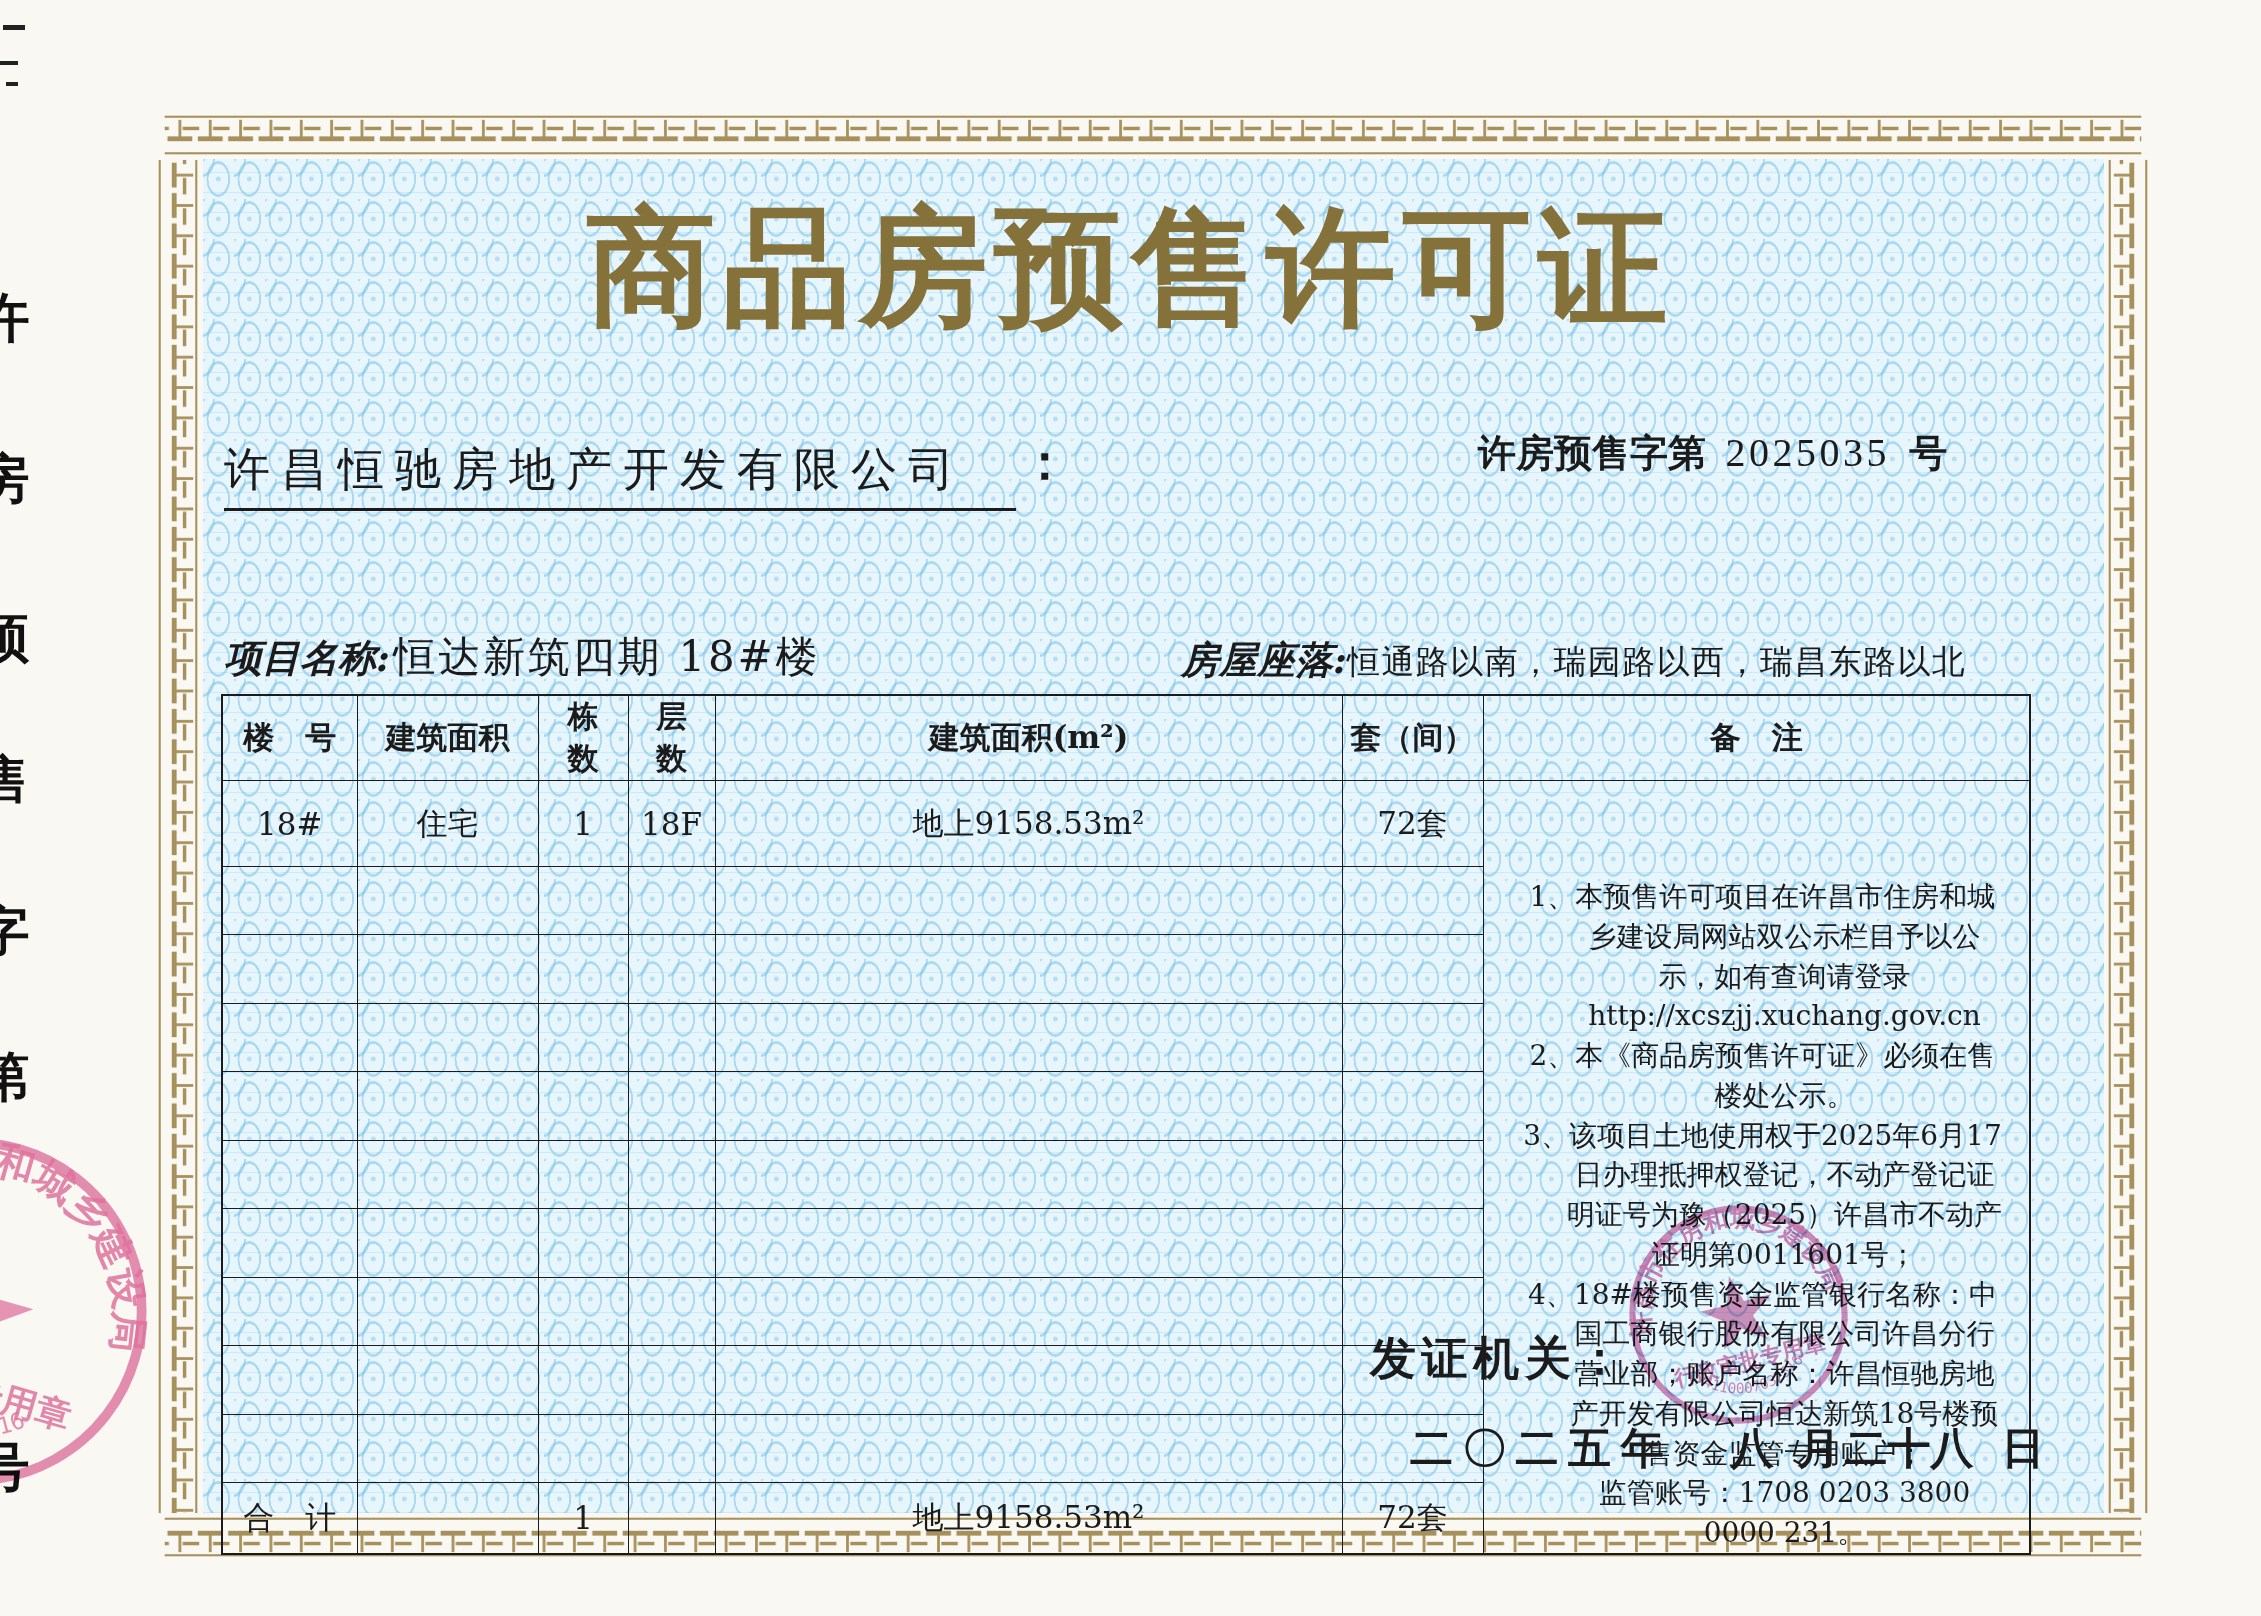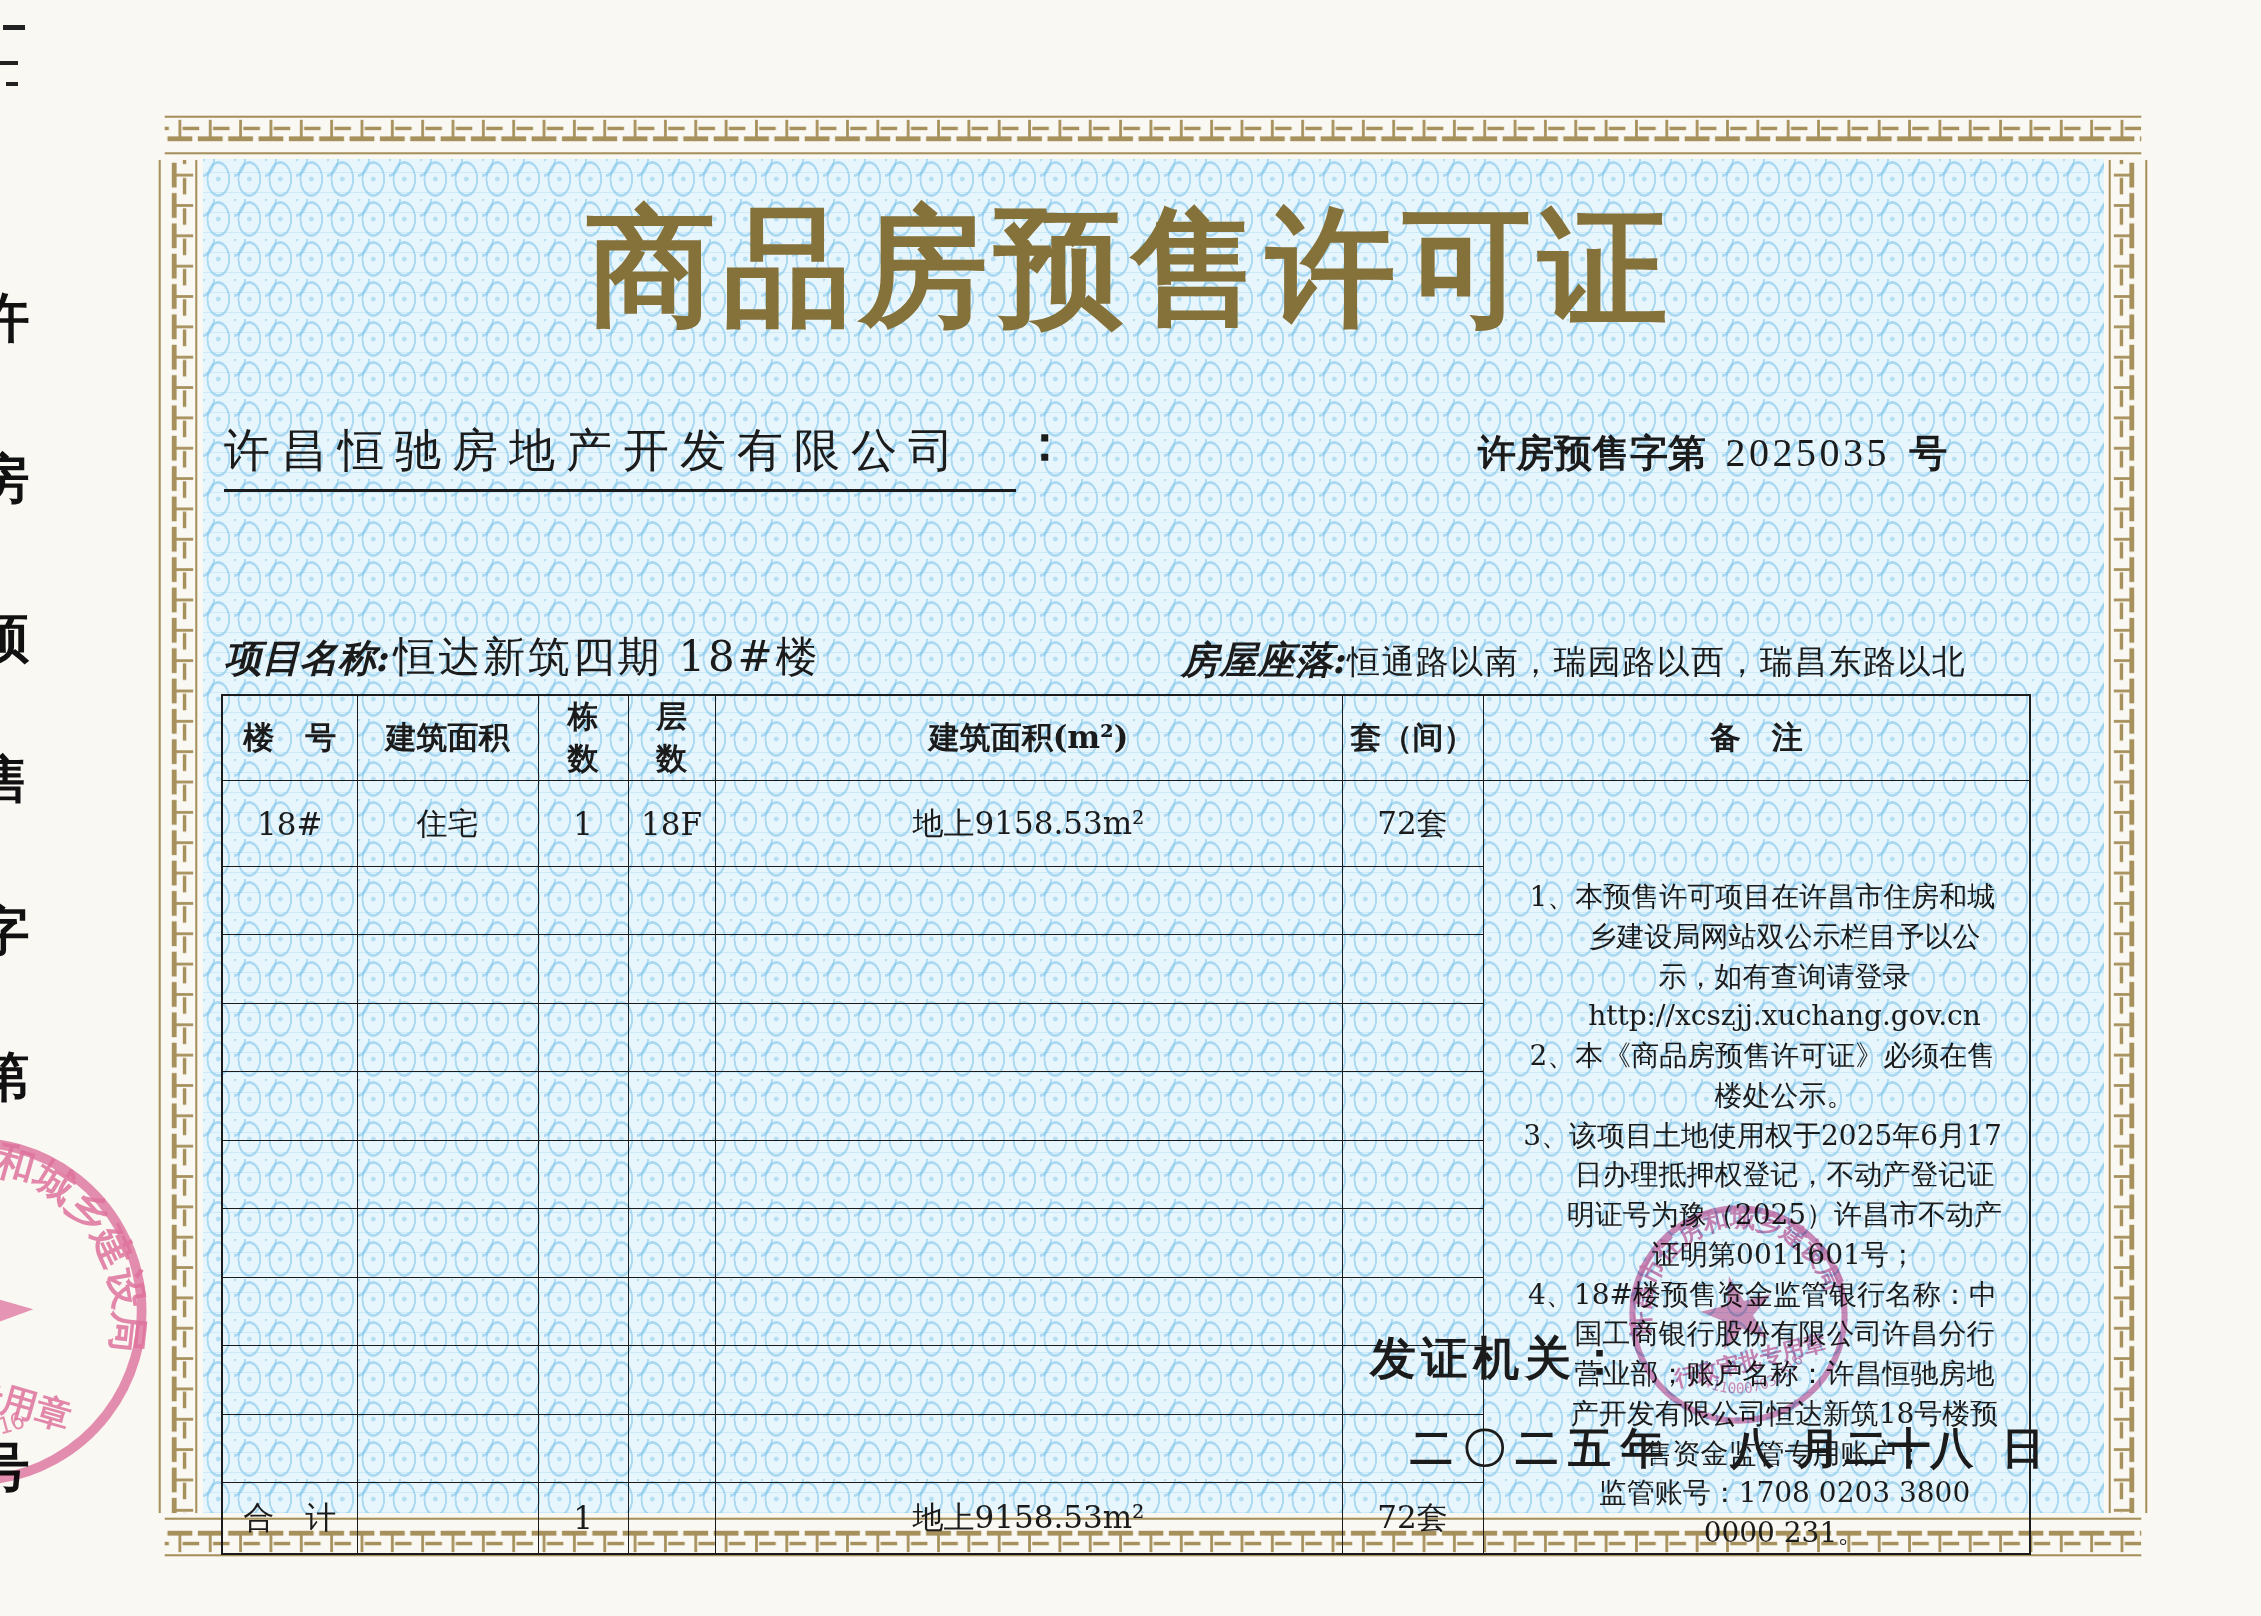--- a/index.html
+++ b/index.html
@@ -25,21 +25,21 @@
   }
   
   .frame-strip{position:absolute;display:block;}
   
   .content{position:absolute;inset:0;}
   .title{
     position:absolute;left:0;top:182px;width:2261px;
     text-align:center;font-size:129px;font-weight:bold;letter-spacing:7px;
     color:#85713a;margin:0;
   }
-  .company-line{position:absolute;left:224px;top:411px;font-size:46px;}
+  .company-line{position:absolute;left:224px;top:430px;font-size:46px;}
   .company{
     display:inline-block;min-width:785px;letter-spacing:11px;
     border-bottom:3.5px solid #1b1b1b;padding:0 7px 7px 0;
   }
   .company-colon{font-size:49px;font-weight:bold;vertical-align:5.6px;margin-left:4.2px;}
   .permit-group{position:absolute;left:1478px;top:428px;font-size:38px;font-weight:bold;font-family:Liberation Serif, serif;}
   .permit-number{font-weight:normal;font-size:40px;letter-spacing:3.5px;margin:0 19.4px;}
   .statement{position:absolute;left:351px;top:522px;font-size:61px;font-weight:bold;letter-spacing:1.4px;}
   .meta-line{position:absolute;left:0;top:629px;width:2261px;}
   .label-b{font-weight:bold;font-size:38px;font-style:italic;}

